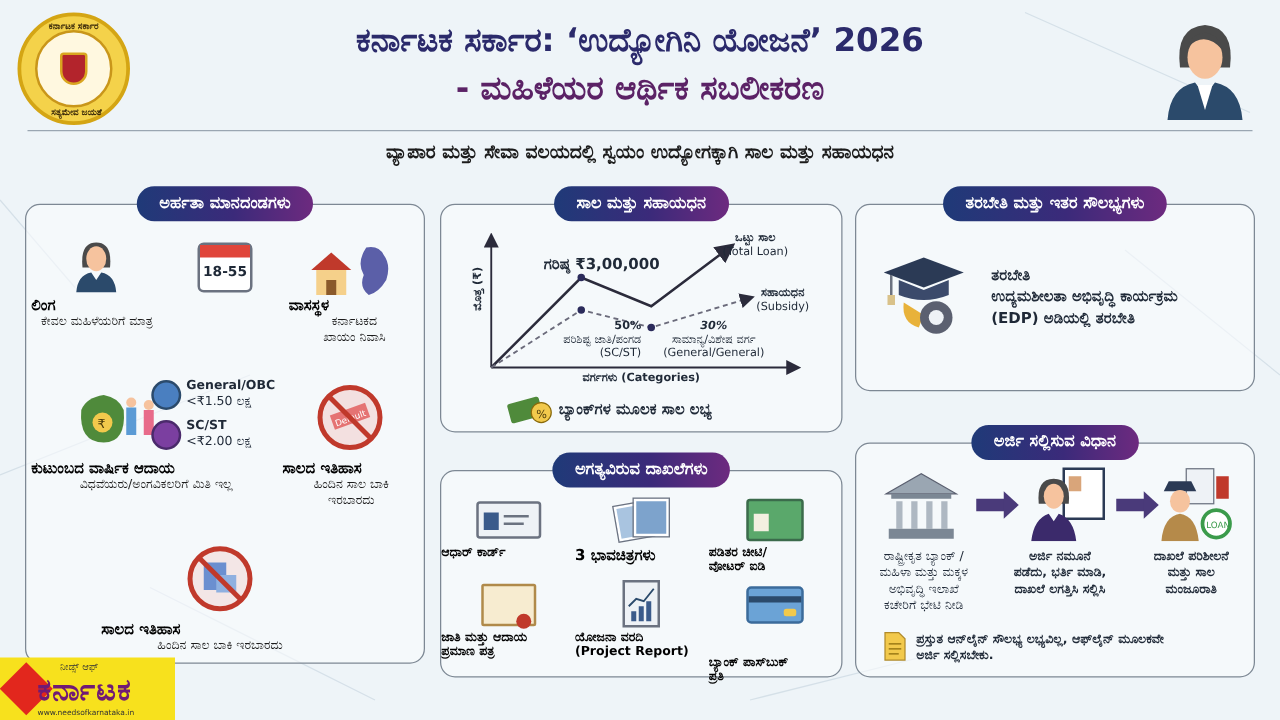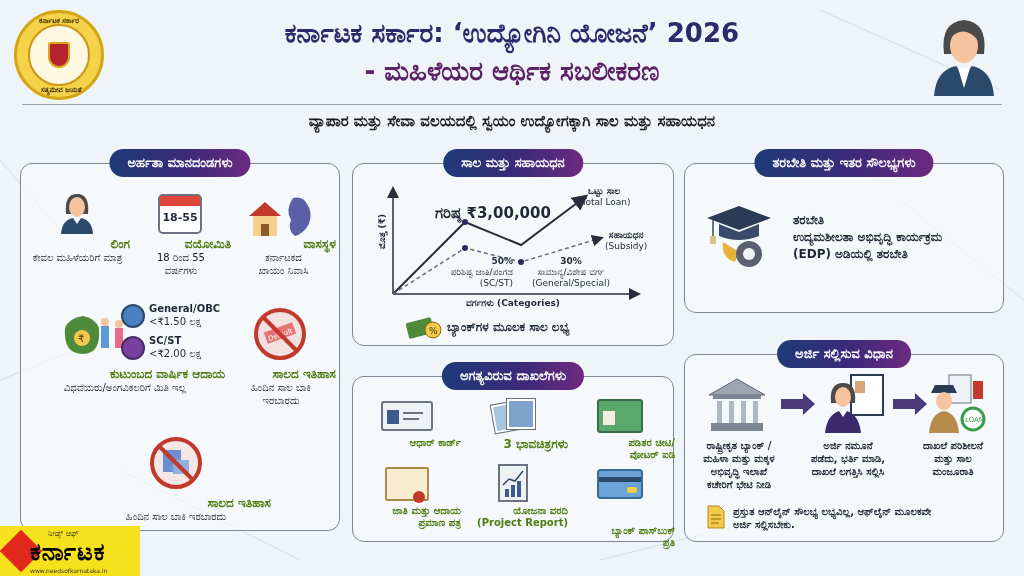--- a/index.html
+++ b/index.html
@@ -22,29 +22,29 @@
   .logo-ring-text { position:absolute; font-size:7px; font-weight:bold; color:#3b2a0a; }
   .avatar-top { position: absolute; right: 22px; top: 14px; width: 76px; height: 82px; }
 
   .panel { position: absolute; border: 1.5px solid #7d8894; border-radius: 12px; background: rgba(250,252,253,0.6); }
   .pill {
     position: absolute; left: 50%; transform: translateX(-50%);
     top: -15px; height: 28px; padding: 0 18px; border-radius: 14px;
     background: linear-gradient(90deg, #1f3a78 0%, #3b2a7a 55%, #6d2a7f 100%);
     color: #fff; font-weight: bold; font-size: 13px; line-height: 28px; white-space: nowrap;
   }
-  .lbl-b { font-weight: bold; font-size: 12px; color: #4d7c0f; text-align: right; }
+  .lbl-b { font-weight: bold; font-size: 12px; color: #000000; text-align: left; }
   .lbl-s { font-size: 10px; color: #1c1c1c; text-align: center; line-height: 13px; }
   .abs { position: absolute; }
   .center { text-align: center; }
 
   .chart-svg { position: absolute; left: 0; top: 0; }
   .brand { position: absolute; left: 0; bottom: 0; width: 140px; height: 50px; background: #f7e11d; }
   .brand-small { position:absolute; left: 48px; top: 3px; font-size: 8px; color:#333; }
-  .brand-main { position:absolute; left: 30px; top: 12px; font-size: 24px; font-weight: bold; color: #000000; letter-spacing: 1px; }
+  .brand-main { position:absolute; left: 30px; top: 12px; font-size: 24px; font-weight: bold; color: #701a75; letter-spacing: 1px; }
   .brand-k { position:absolute; left: 6px; top: 10px; width: 30px; height: 30px; background:#e2271d; transform: rotate(45deg); }
   .brand-url { position:absolute; left: 30px; bottom: 2px; font-size: 6px; color:#333; }
 </style>
 </head>
 <body>
 
 <svg class="bg-lines" width="1024" height="576">
   <g stroke="#d5e0e8" stroke-width="1" fill="none">
     <line x1="0" y1="380" x2="200" y2="300"></line>
     <line x1="120" y1="470" x2="300" y2="560"></line>
@@ -89,25 +89,20 @@
   </svg>
   <div class="abs" style="left:4px; top:73px; width:105px;">
     <div class="lbl-b">ಲಿಂಗ</div>
     <div class="lbl-s">ಕೇವಲ ಮಹಿಳೆಯರಿಗೆ ಮಾತ್ರ</div>
   </div>
 
   <div class="abs" style="left:137px; top:30px; width:44px; height:40px; border:2px solid #6b7280; border-radius:5px; background:#fff;">
     <div style="height:10px; background:#e0453a;"></div>
     <div style="font-size:11px; font-weight:bold; text-align:center; line-height:24px;">18-55</div>
   </div>
-  <div class="abs" style="left:110px; top:73px; width:100px;">
-    <div class="lbl-b">ವಯೋಮಿತಿ</div>
-    <div class="lbl-s">18 ರಿಂದ 55</div>
-    <div class="lbl-s">ವರ್ಷಗಳು</div>
-  </div>
 
   <svg class="abs" style="left:226px; top:30px;" width="70" height="44" viewBox="0 0 70 44">
     <path d="M2 22 L18 8 L34 22Z" fill="#c0392b"></path>
     <rect x="6" y="22" width="24" height="20" fill="#f5d08a"></rect>
     <rect x="14" y="30" width="8" height="12" fill="#8b5a2b"></rect>
     <path d="M46 4 Q56 2 60 10 Q66 18 62 30 Q56 40 48 42 Q40 36 44 26 Q38 16 46 4Z" fill="#5b5fa8"></path>
   </svg>
   <div class="abs" style="left:210px; top:73px; width:105px;">
     <div class="lbl-b">ವಾಸಸ್ಥಳ</div>
     <div class="lbl-s">ಕರ್ನಾಟಕದ</div>
@@ -175,38 +170,38 @@
     <line x1="40" y1="130" x2="285" y2="130" stroke="#2b2b3b" stroke-width="1.5" marker-end="url(#ah)"></line>
 
     <polyline points="40,130 112,58 168,81 232,33" fill="none" stroke="#2b2b3b" stroke-width="2" marker-end="url(#ah)"></polyline>
     <circle cx="112" cy="58" r="3" fill="#2b2b5b"></circle>
 
     <polyline points="40,130 112,84 168,98 248,74" fill="none" stroke="#6b6b7b" stroke-width="1.5" stroke-dasharray="4 3" marker-end="url(#ah)"></polyline>
     <circle cx="112" cy="84" r="3" fill="#2b2b5b"></circle>
     <circle cx="168" cy="98" r="3" fill="#2b2b5b"></circle>
   </svg>
   <div class="abs" style="left:12px; top:62px; transform:rotate(-90deg); font-size:9px; font-weight:bold;">ಮೊತ್ತ (₹)</div>
-  <div class="abs" style="left:82px; top:40px; font-size:15px; font-weight:bold;">ಗರಿಷ್ಠ ₹3,00,000</div>
+  <div class="abs" style="left:82px; top:40px; font-size:12px; font-weight:bold;">ಗರಿಷ್ಠ ₹3,00,000</div>
   <div class="abs center" style="left:225px; top:22px; font-size:9px; line-height:11px;">
     <div style="font-weight:bold;">ಒಟ್ಟು ಸಾಲ</div>
     <div>(Total Loan)</div>
   </div>
   <div class="abs center" style="left:252px; top:66px; font-size:9px; line-height:11px;">
     <div style="font-weight:bold;">ಸಹಾಯಧನ</div>
     <div>(Subsidy)</div>
   </div>
   <div class="abs center" style="left:70px; top:92px; width:90px; font-size:9px; line-height:11px;text-align:right;">
     <div style="font-weight:bold;">50%</div>
     <div>ಪರಿಶಿಷ್ಟ ಜಾತಿ/ಪಂಗಡ</div>
     <div>(SC/ST)</div>
   </div>
   <div class="abs center" style="left:168px; top:92px; width:100px; font-size:9px; line-height:11px;">
-    <div style="font-weight:bold;">30%</div>
+    <div style="font-weight:bold;font-style:italic;">30%</div>
     <div>ಸಾಮಾನ್ಯ/ವಿಶೇಷ ವರ್ಗ</div>
-    <div>(General/Special)</div>
+    <div>(General/General)</div>
   </div>
   <div class="abs center" style="left:0; right:0; top:134px; font-size:9px; font-weight:bold;">ವರ್ಗಗಳು (Categories)</div>
   <svg class="abs" style="left:52px; top:150px;" width="38" height="26" viewBox="0 0 38 26">
     <rect x="2" y="6" width="26" height="16" rx="2" fill="#4f8a3b" transform="rotate(-15 15 14)"></rect>
     <circle cx="28" cy="16" r="8" fill="#f2c94c" stroke="#8a6a0a"></circle>
     <text x="24" y="20" font-size="9" fill="#4a3a0a">%</text>
   </svg>
   <div class="abs" style="left:94px; top:156px; font-size:12px; font-weight:bold;">ಬ್ಯಾಂಕ್‌ಗಳ ಮೂಲಕ ಸಾಲ ಲಭ್ಯ</div>
 </div>
 
@@ -310,21 +305,21 @@
   <svg class="abs" style="left:244px; top:18px;" width="64" height="60" viewBox="0 0 64 60">
     <rect x="20" y="2" width="22" height="28" fill="#eef2f6" stroke="#6b7280"></rect>
     <rect x="44" y="8" width="10" height="18" fill="#c0392b"></rect>
     <path d="M2 20 L28 20 L24 12 L6 12Z" fill="#2b3a55"></path>
     <ellipse cx="15" cy="28" rx="8" ry="9" fill="#f6c39e"></ellipse>
     <path d="M0 60 Q2 40 15 38 Q28 40 30 60Z" fill="#b58a4a"></path>
     <circle cx="44" cy="46" r="11" fill="#fff" stroke="#3b9b4b" stroke-width="3"></circle>
     <text x="36" y="49" font-size="7" fill="#3b9b4b">LOAN</text>
   </svg>
 
-  <div class="abs center" style="left:2px; top:84px; width:104px; font-size:10px; line-height:13px; font-weight:bold;">
+  <div class="abs center" style="left:2px; top:84px; width:104px; font-size:10px; line-height:13px; font-weight:normal;">
     <div>ರಾಷ್ಟ್ರೀಕೃತ ಬ್ಯಾಂಕ್ /</div>
     <div>ಮಹಿಳಾ ಮತ್ತು ಮಕ್ಕಳ</div>
     <div>ಅಭಿವೃದ್ಧಿ ಇಲಾಖೆ</div>
     <div>ಕಚೇರಿಗೆ ಭೇಟಿ ನೀಡಿ</div>
   </div>
   <div class="abs center" style="left:108px; top:84px; width:110px; font-size:10px; line-height:13px; font-weight:bold;">
     <div>ಅರ್ಜಿ ನಮೂನೆ</div>
     <div>ಪಡೆದು, ಭರ್ತಿ ಮಾಡಿ,</div>
     <div>ದಾಖಲೆ ಲಗತ್ತಿಸಿ ಸಲ್ಲಿಸಿ</div>
   </div>

